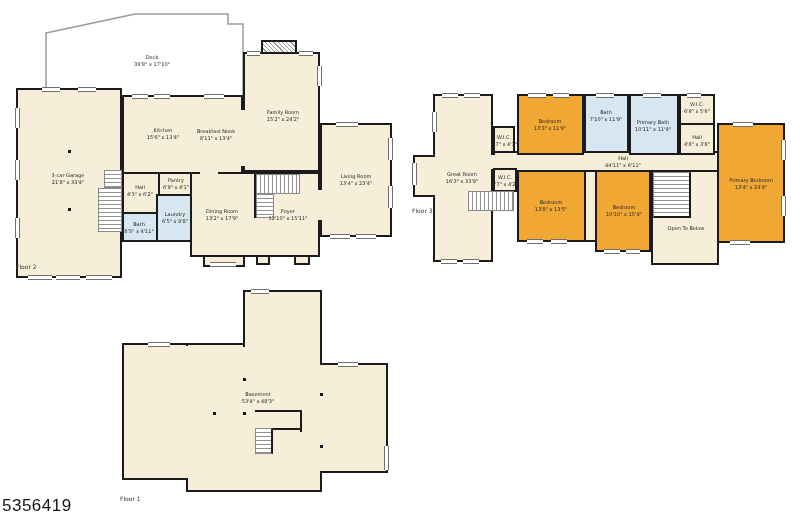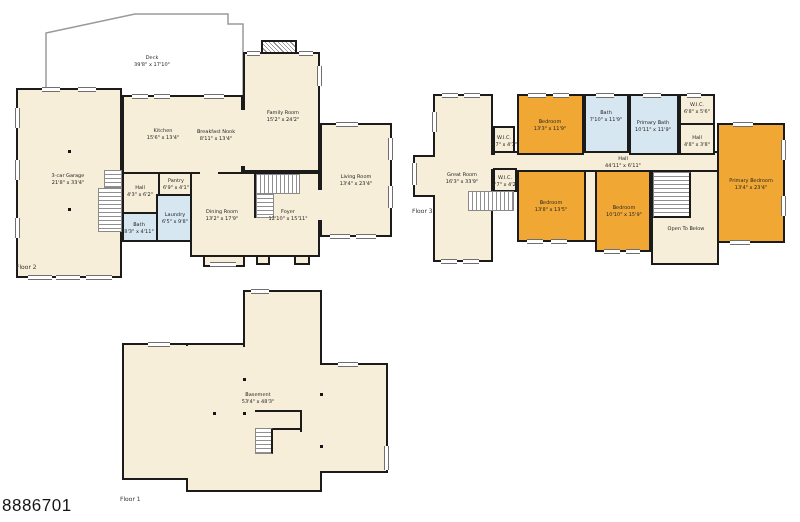--- a/index.html
+++ b/index.html
@@ -256,14 +256,14 @@
   <div class="dot" style="left:243px;top:412px"></div>
   <div class="dot" style="left:320px;top:393px"></div>
   <div class="dot" style="left:320px;top:445px"></div>
 
   <div class="lbl" style="left:258px;top:397px">
     <span class="nm">Basement</span>
     <span class="dm">53'4" x 48'3"</span>
   </div>
   <div class="floorlbl" style="left:120px;top:495px">Floor 1</div>
 
-  <div class="photoid" style="left:2px;top:496px">8886701</div>
+  <div class="photoid" style="left:2px;top:496px">5356419</div>
 </div>
 
 </body></html>

